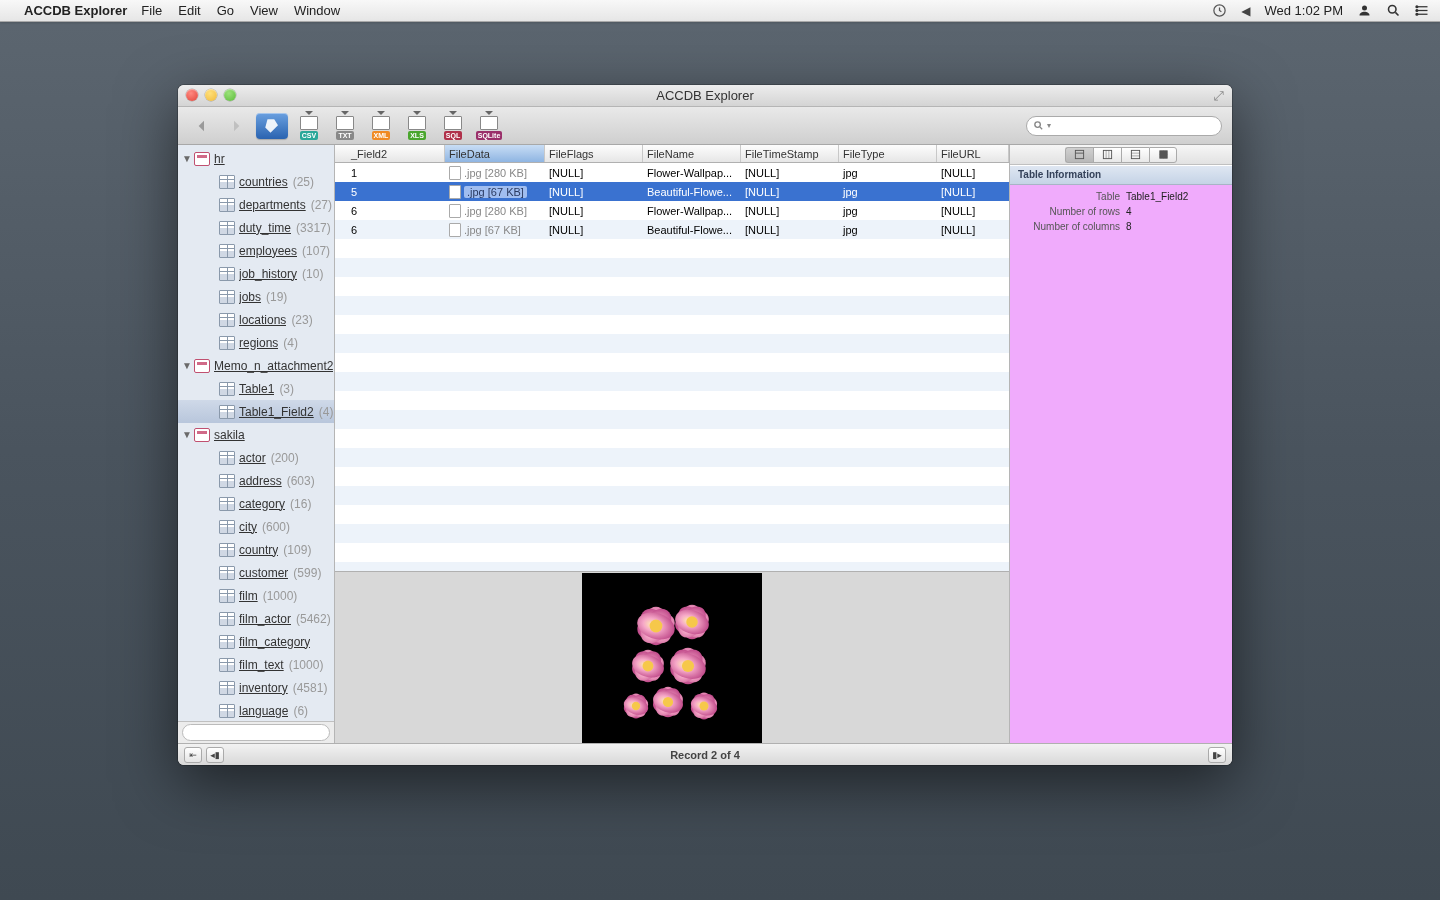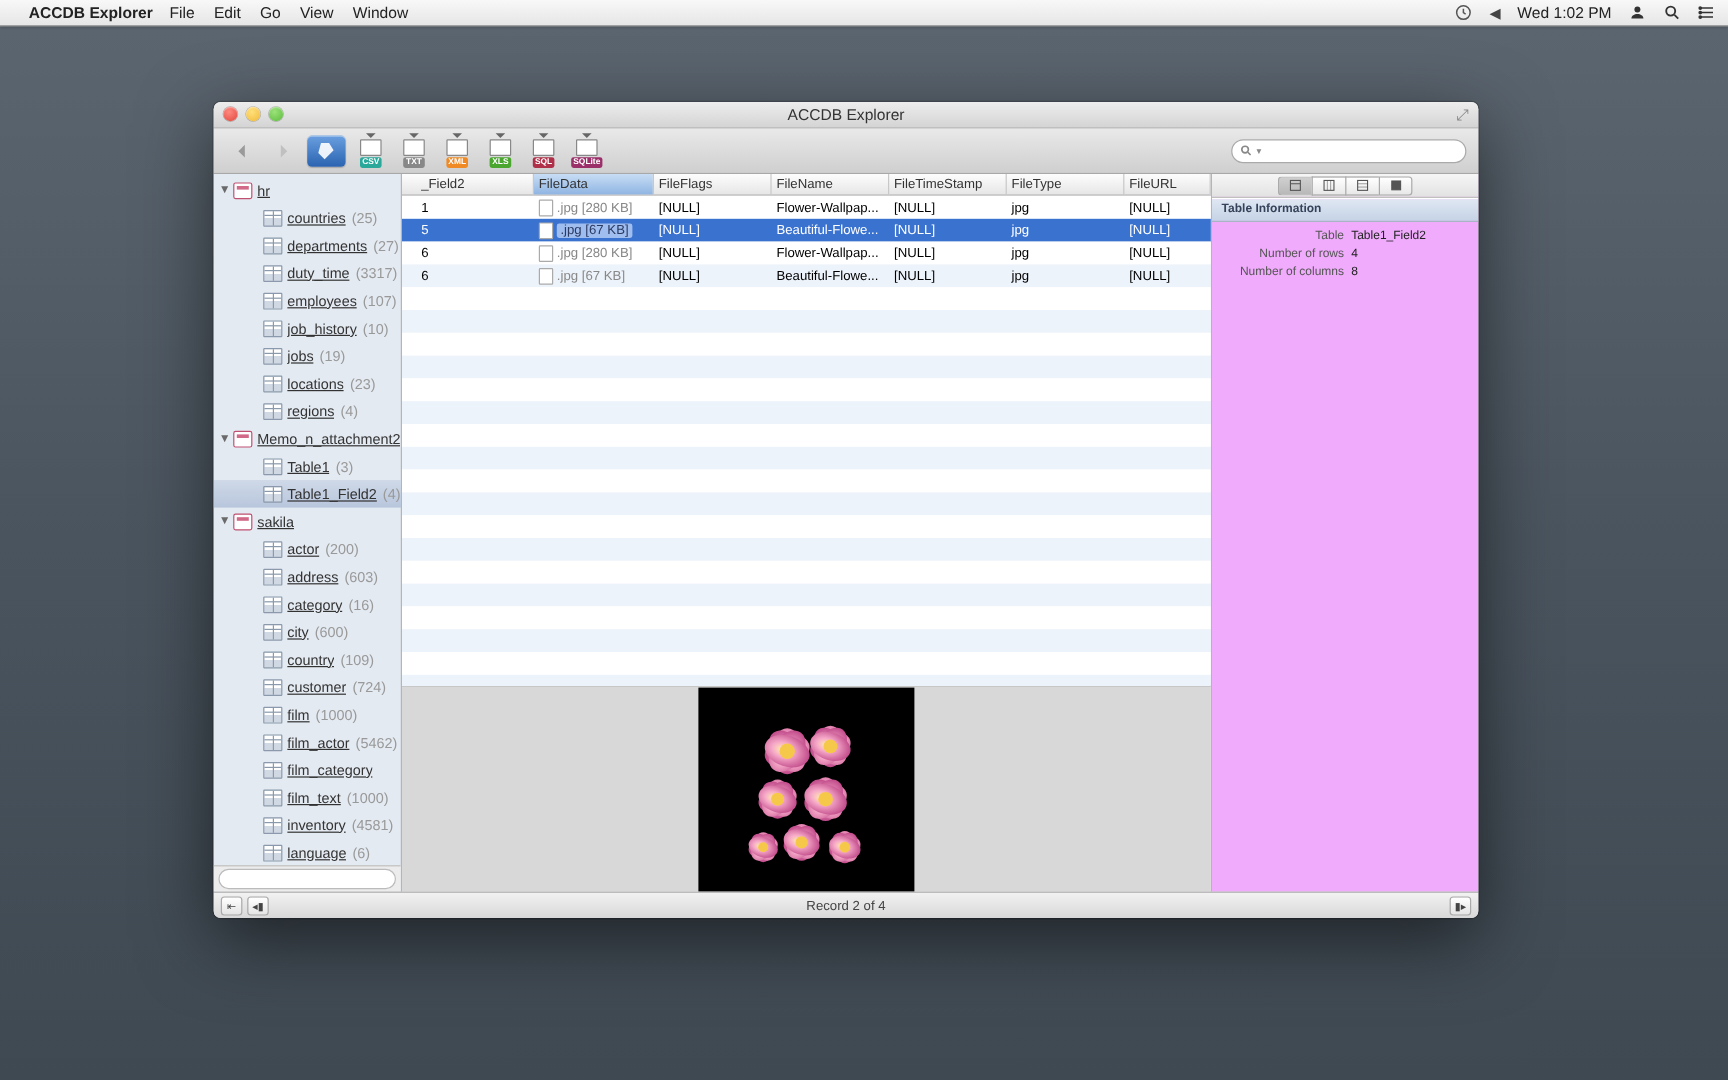--- a/index.html
+++ b/index.html
@@ -91,21 +91,21 @@
 .view-tabs svg { width: 11px; height: 11px; fill: #555; }
 .insp-head { height: 20px; background: linear-gradient(#dfe7f2,#c5d3e6); border-top: 1px solid #fff; border-bottom: 1px solid #a8b4c6; padding: 3px 8px; font-weight: bold; color: #35425a; }
 .insp-body { padding: 6px 8px; }
 .insp-row { display: flex; margin-bottom: 4px; }
 .insp-row .k { width: 102px; text-align: right; color: #555; margin-right: 6px; }
 .insp-row .v { color: #222; }
 
 
 .statusbar { height: 22px; background: linear-gradient(#f2f2f2,#d8d8d8); border-top: 1px solid #b0b0b0; display: flex; align-items: center; font-size: 11px; color: #444; padding: 0 6px; position: relative; }
 .statusbar .sb-left, .statusbar .sb-right { display: flex; gap: 4px; }
-.statusbar .sb-center { position: absolute; left: 50%; transform: translateX(-50%); }
+.statusbar .sb-center { position: absolute; left: 50%; transform: translateX(-50%); font-weight: bold; }
 .sb-btn { width: 18px; height: 16px; border: 1px solid #aaa; border-radius: 3px; background: linear-gradient(#fff,#e4e4e4); display: flex; align-items: center; justify-content: center; font-size: 9px; }
 </style>
 </head>
 <body>
 
 <div class="menubar">
   <span class="apple"></span>
   <span class="app-name">ACCDB Explorer</span>
   <span class="menu-item">File</span>
   <span class="menu-item">Edit</span>
@@ -297,21 +297,21 @@
             <span class="count">(600)</span>
           </div>
           <div class="tree-row child">
             <span class="tbl-icon"></span>
             <span class="label">country</span>
             <span class="count">(109)</span>
           </div>
           <div class="tree-row child">
             <span class="tbl-icon"></span>
             <span class="label">customer</span>
-            <span class="count">(724)</span>
+            <span class="count">(599)</span>
           </div>
           <div class="tree-row child">
             <span class="tbl-icon"></span>
             <span class="label">film</span>
             <span class="count">(1000)</span>
           </div>
           <div class="tree-row child">
             <span class="tbl-icon"></span>
             <span class="label">film_actor</span>
             <span class="count">(5462)</span>

